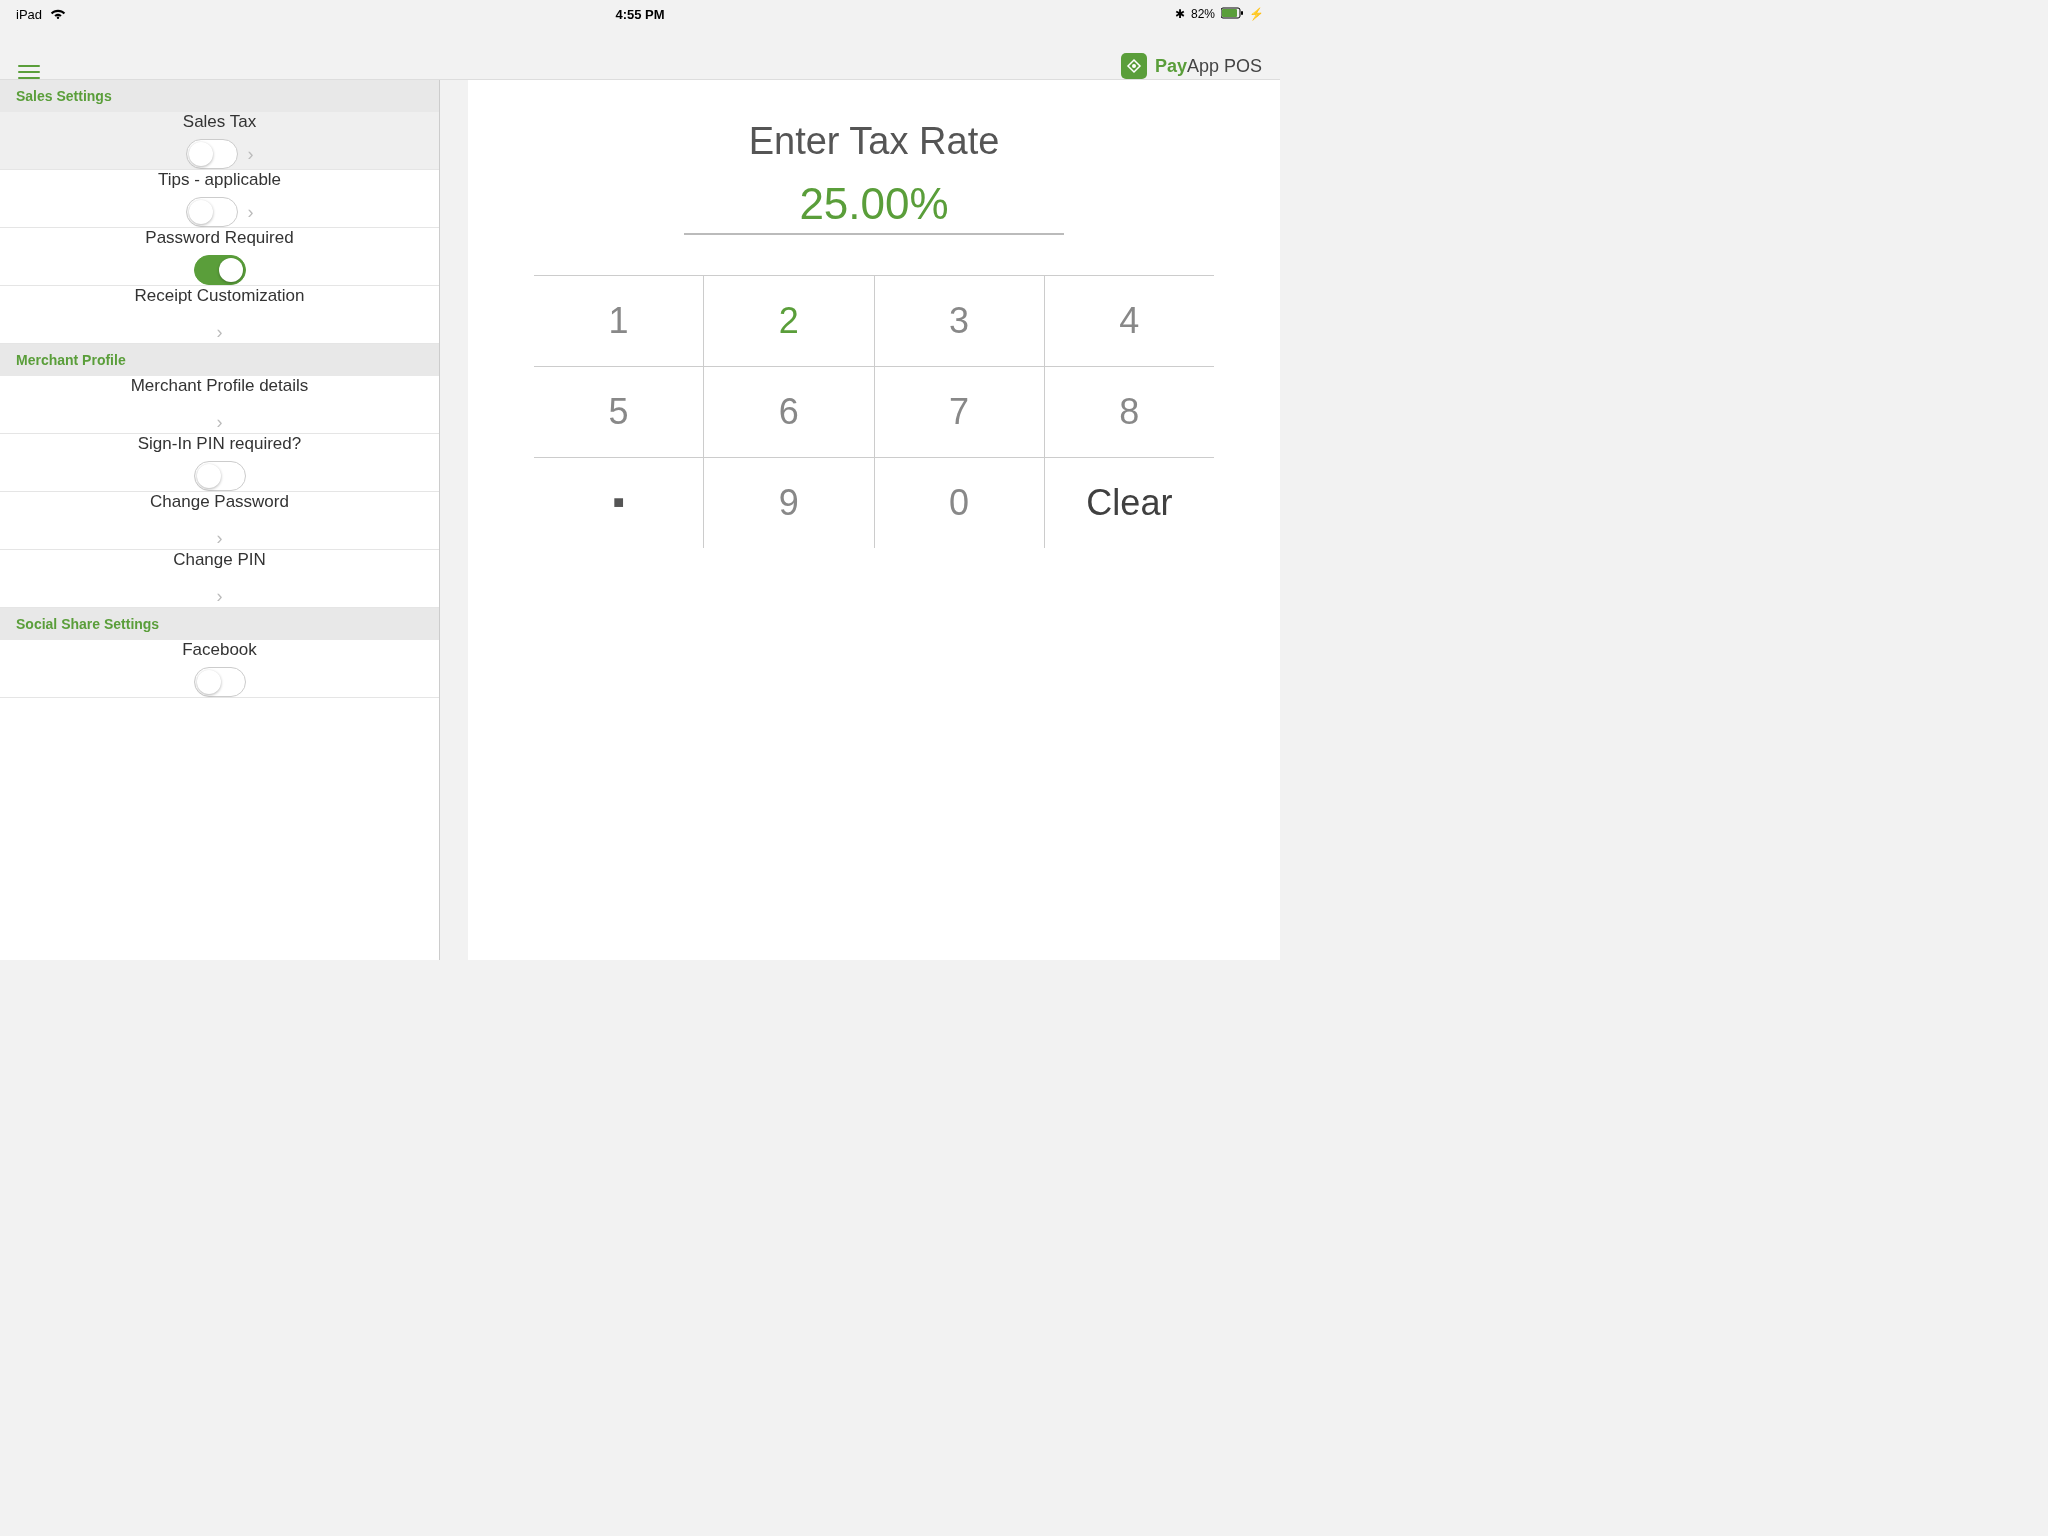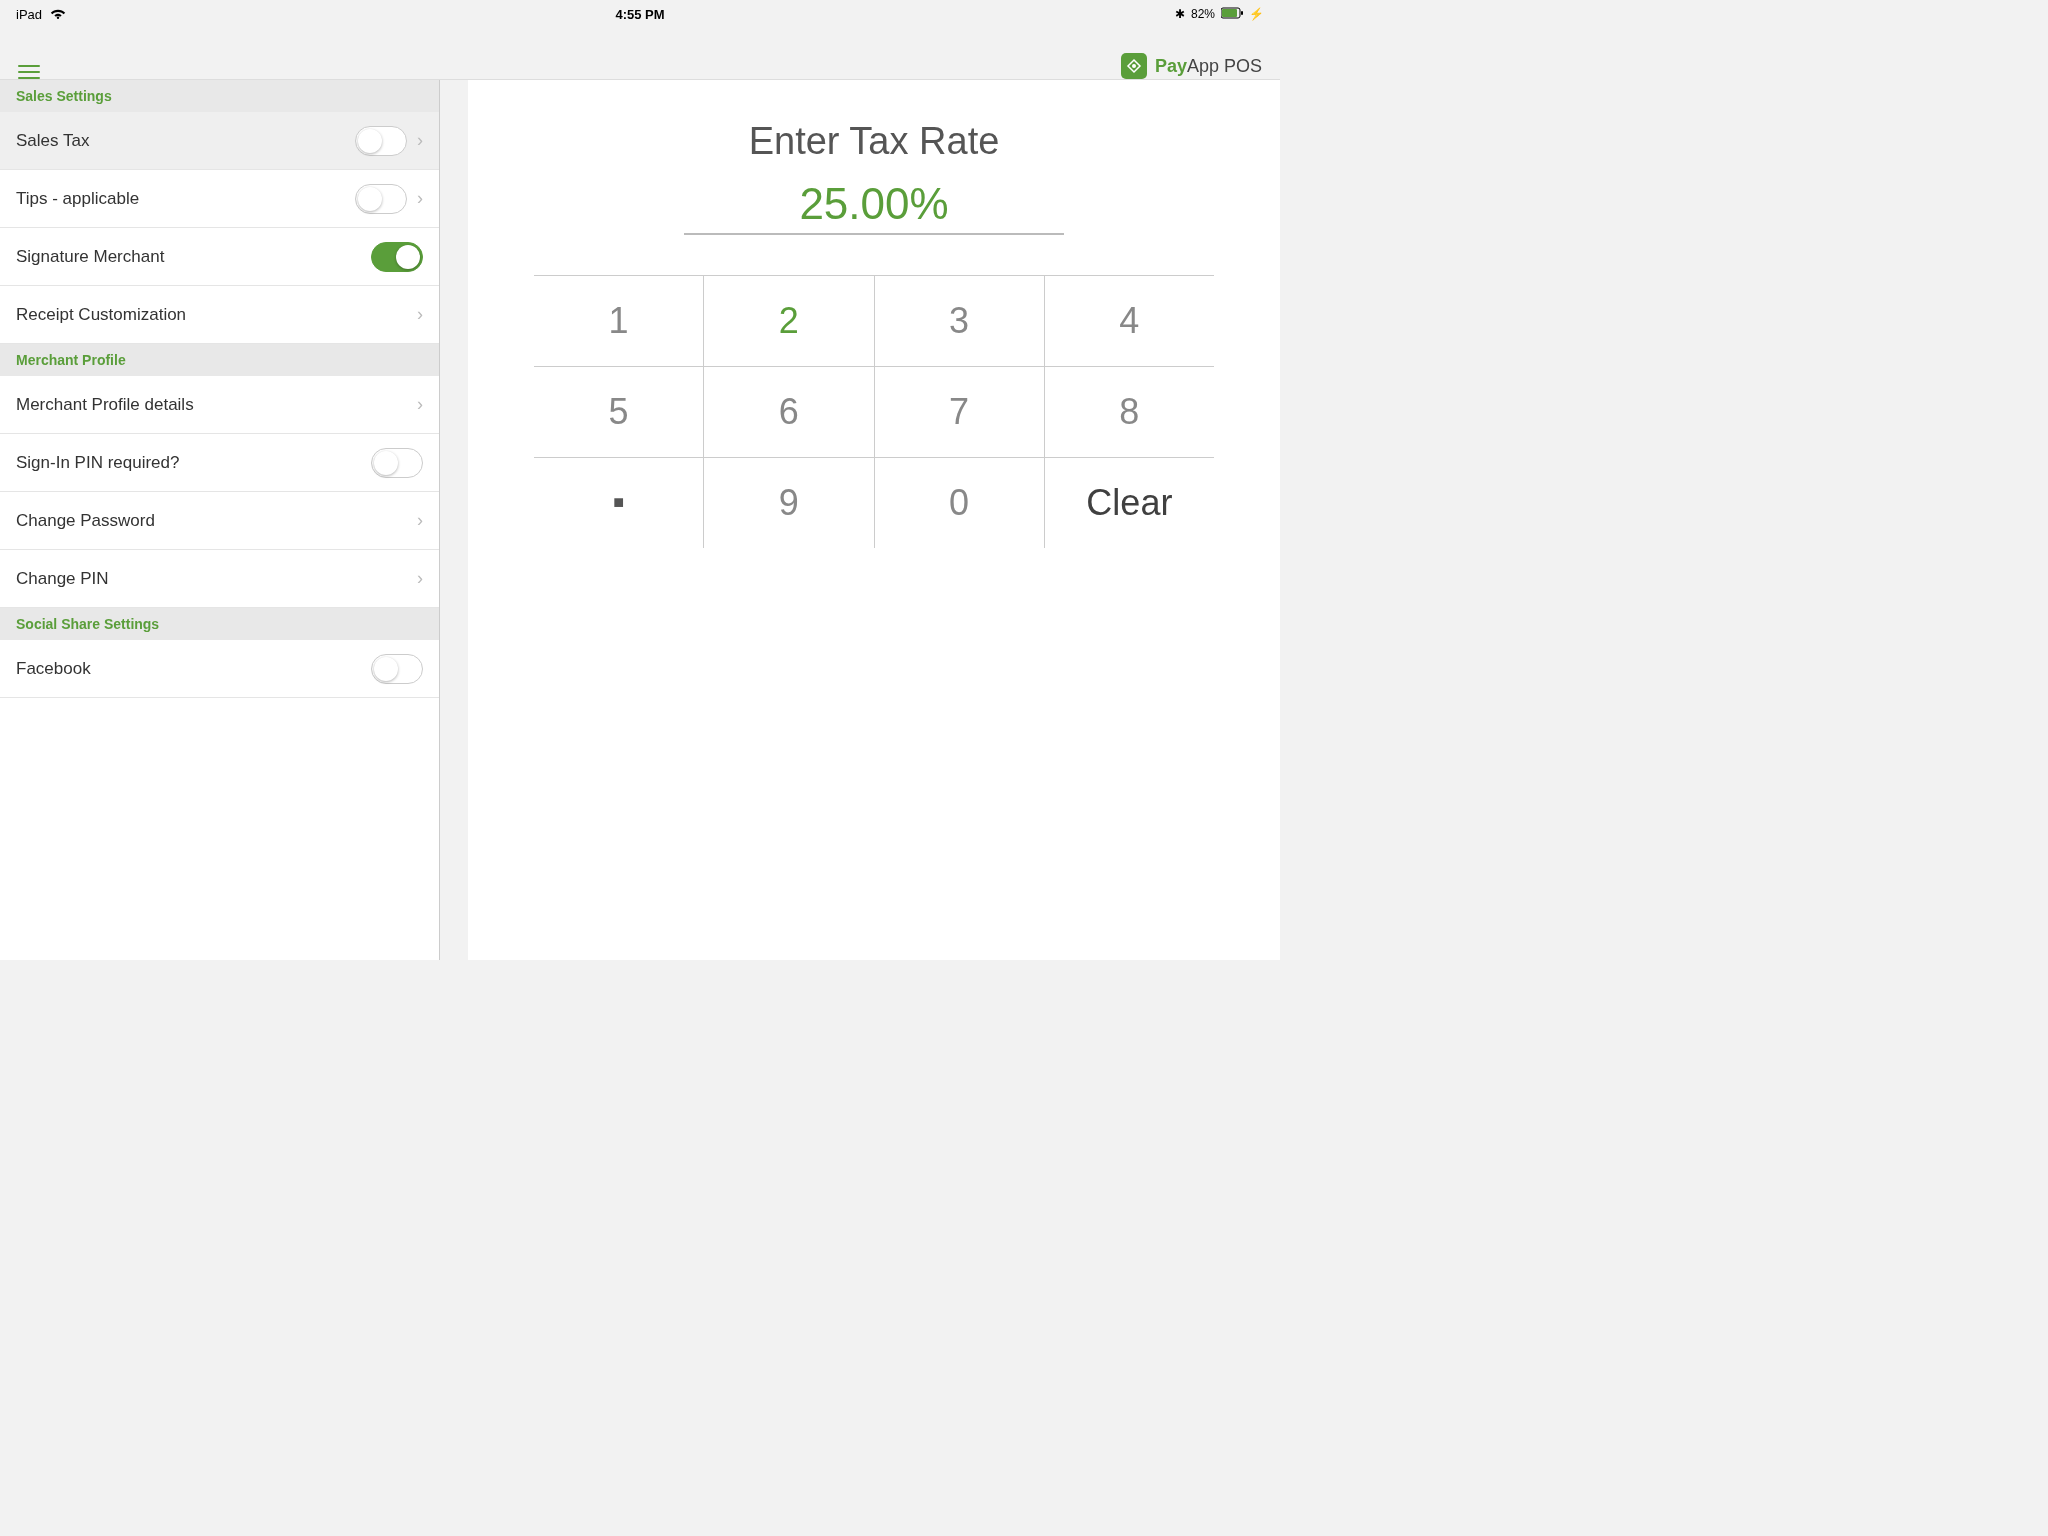--- a/index.html
+++ b/index.html
@@ -73,25 +73,26 @@
       padding: 8px 16px;
       font-size: 14px;
       color: #5a9e3a;
       font-weight: 600;
     }
 
     .list-item {
       display: flex;
       align-items: center;
       justify-content: space-between;
-      padding: 0 16px;
+      padding: 0 31px;
       height: 58px;
       border-bottom: 1px solid #e5e5e5;
       background: #fff;
       cursor: pointer;
+      flex-direction: column;
     }
     .list-item.active { background: #efefef; }
     .list-item-label { font-size: 17px; color: #333; }
     .list-item-right { display: flex; align-items: center; gap: 10px; }
 
     
     .toggle {
       width: 52px; height: 30px;
       border-radius: 15px;
       position: relative;
@@ -263,21 +264,21 @@
       <div class="list-item-right">
         <div class="toggle off">
           <div class="toggle-knob"></div>
         </div>
         <span class="chevron">›</span>
       </div>
     </div>
 
 
     <div class="list-item">
-      <span class="list-item-label">Signature Merchant</span>
+      <span class="list-item-label">Password Required</span>
       <div class="list-item-right">
         <div class="toggle on">
           <div class="toggle-knob"></div>
         </div>
       </div>
     </div>
 
     <div class="list-item">
       <span class="list-item-label">Receipt Customization</span>
       <span class="chevron">›</span>

